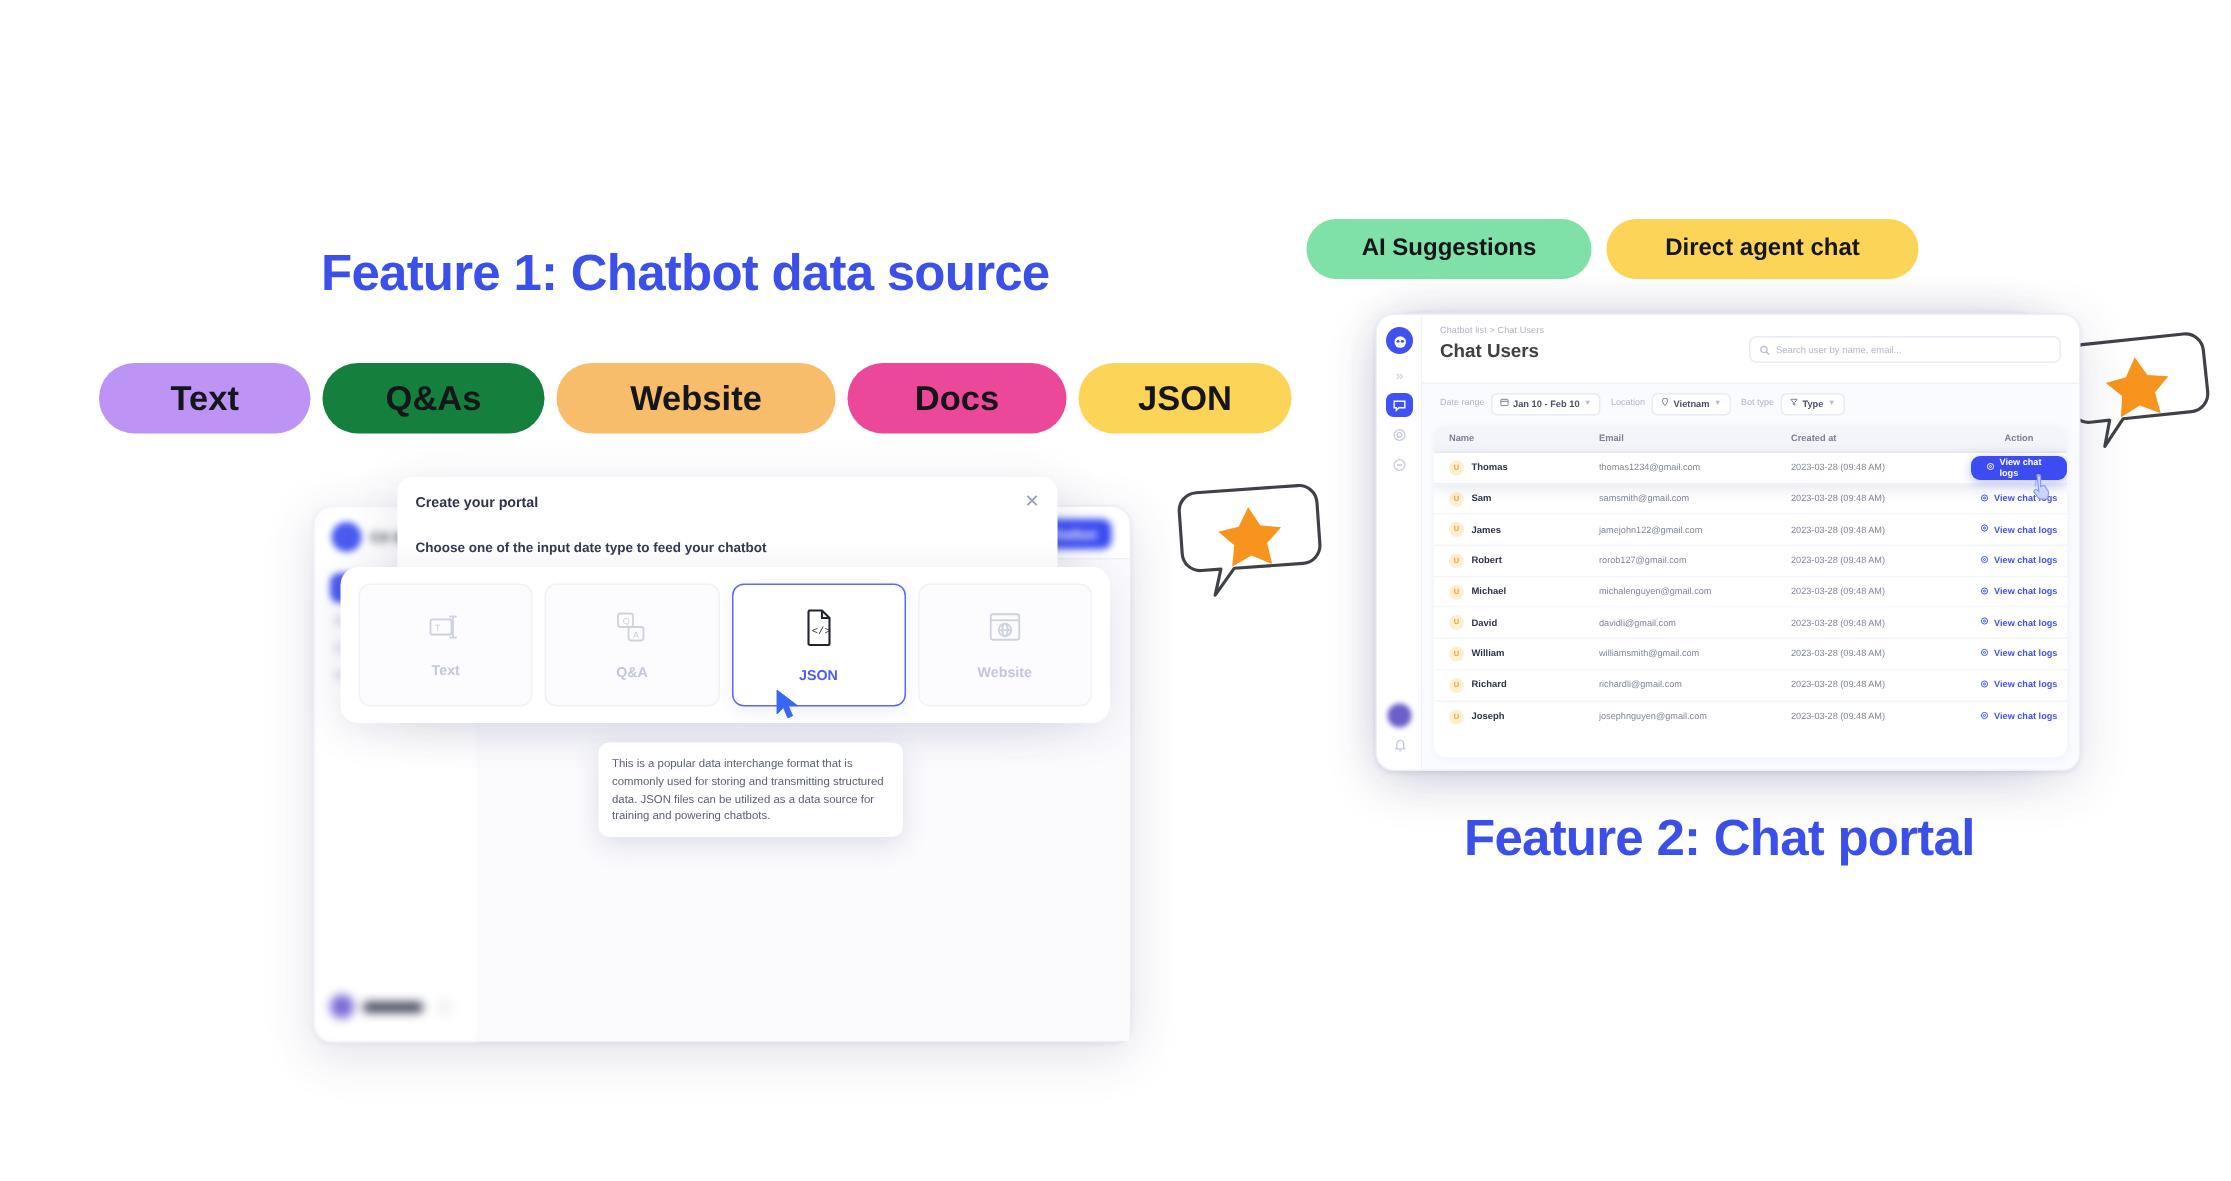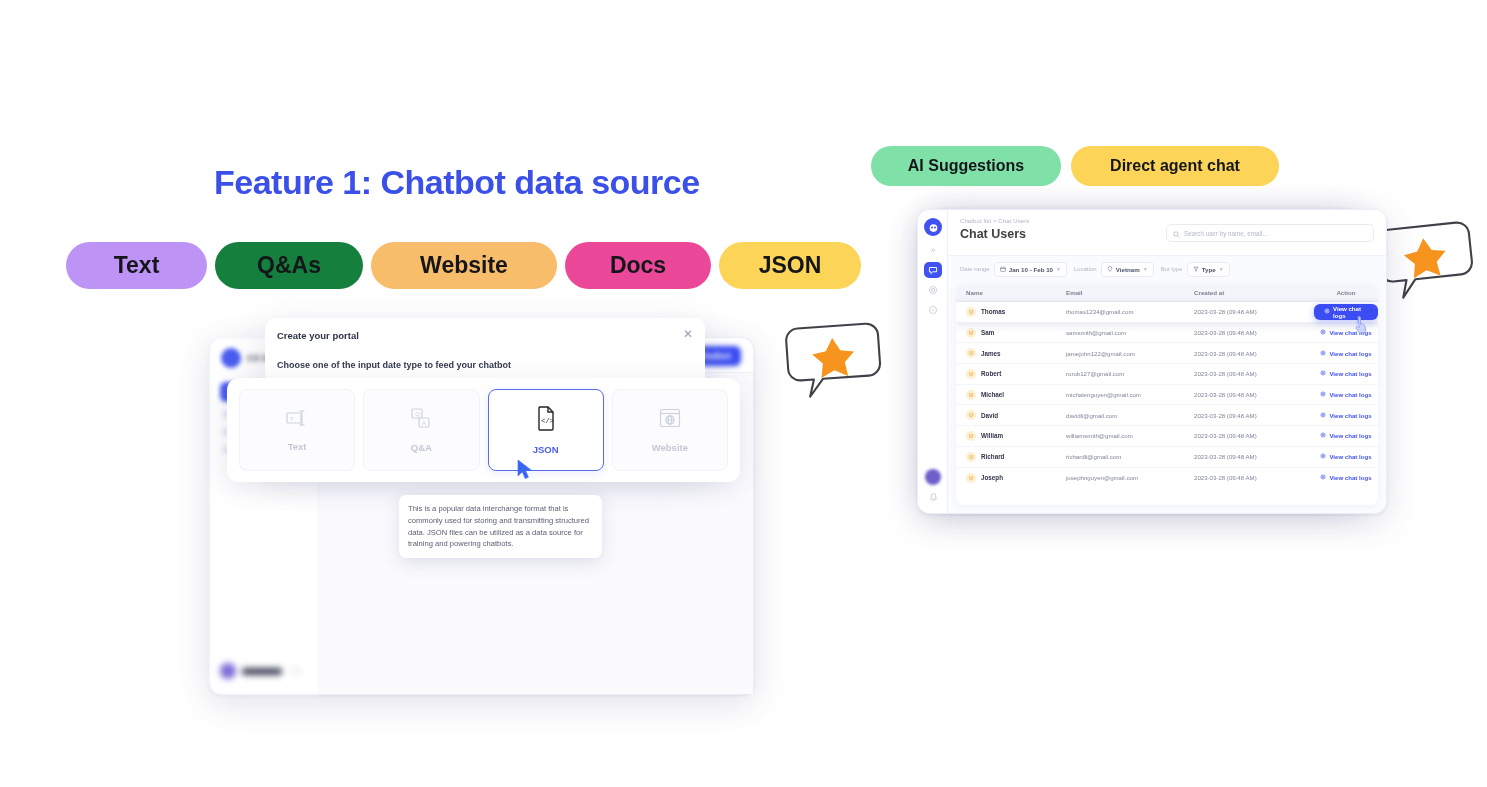--- a/index.html
+++ b/index.html
@@ -298,20 +298,21 @@
     cursor: pointer;
   }
   #cp-cursor { position: absolute; left: 1354px; top: 316px; z-index: 14; }
 </style>
 </head>
 <body>
 
 <div id="stage">
 
   <div id="heading-1" class="feature-heading">Feature 1: Chatbot data source</div>
+  <div id="heading-2" class="feature-heading">Feature 2: Chat portal</div>
 
   <div id="pills-source" class="pill-row">
     <div class="pill" style="background:#bd94f5;width:141px">Text</div>
     <div class="pill" style="background:#15803d;width:148px">Q&amp;As</div>
     <div class="pill" style="background:#f7bd6b;width:186px">Website</div>
     <div class="pill" style="background:#ec4899;width:146px">Docs</div>
     <div class="pill" style="background:#fcd558;width:142px">JSON</div>
   </div>
 
   <div id="pills-feature" class="pill-row">

